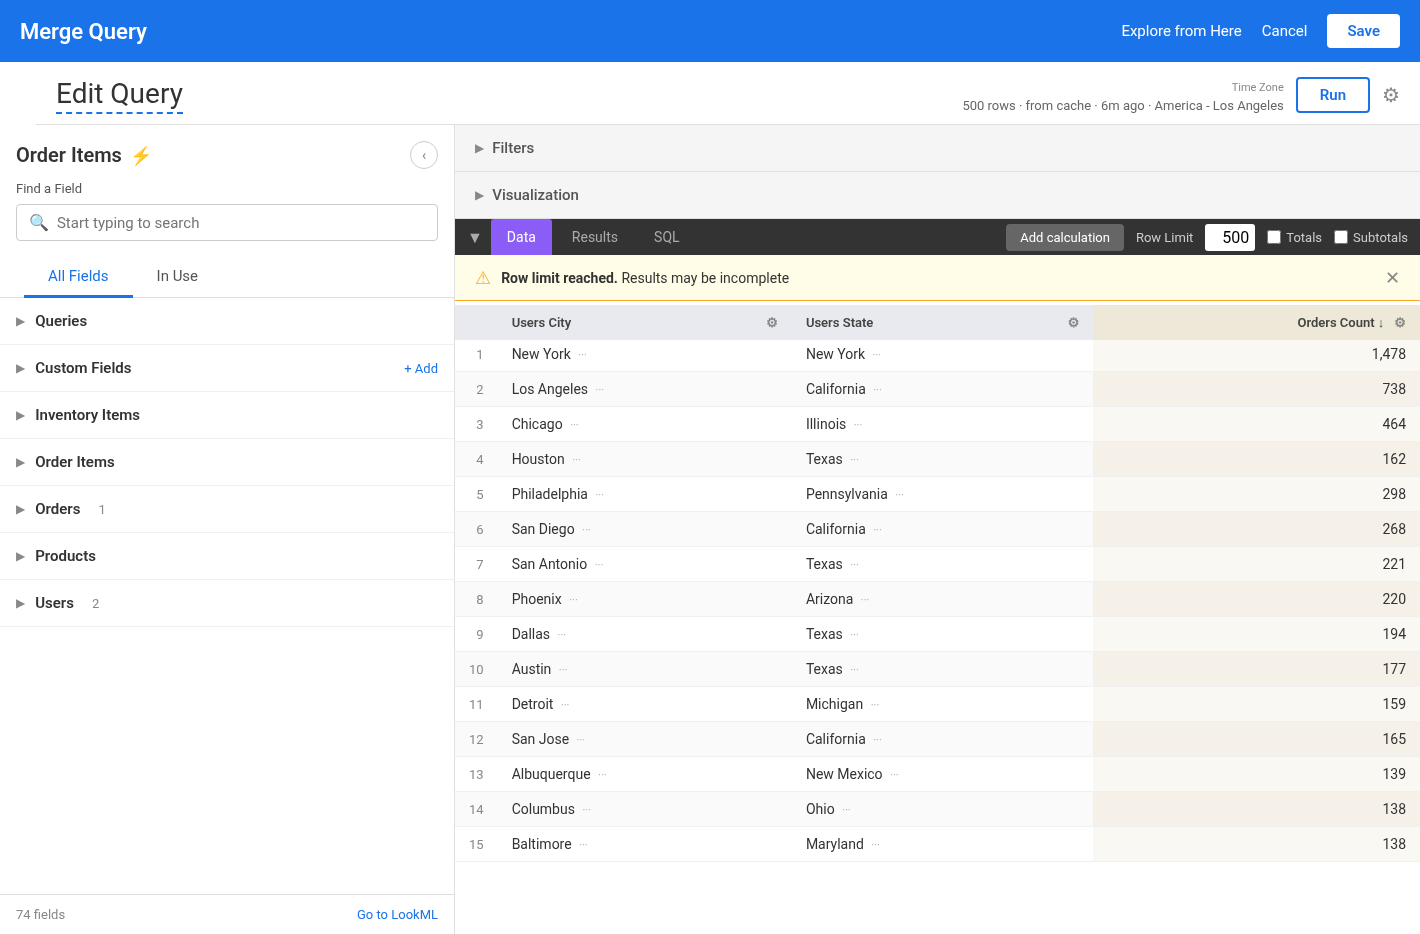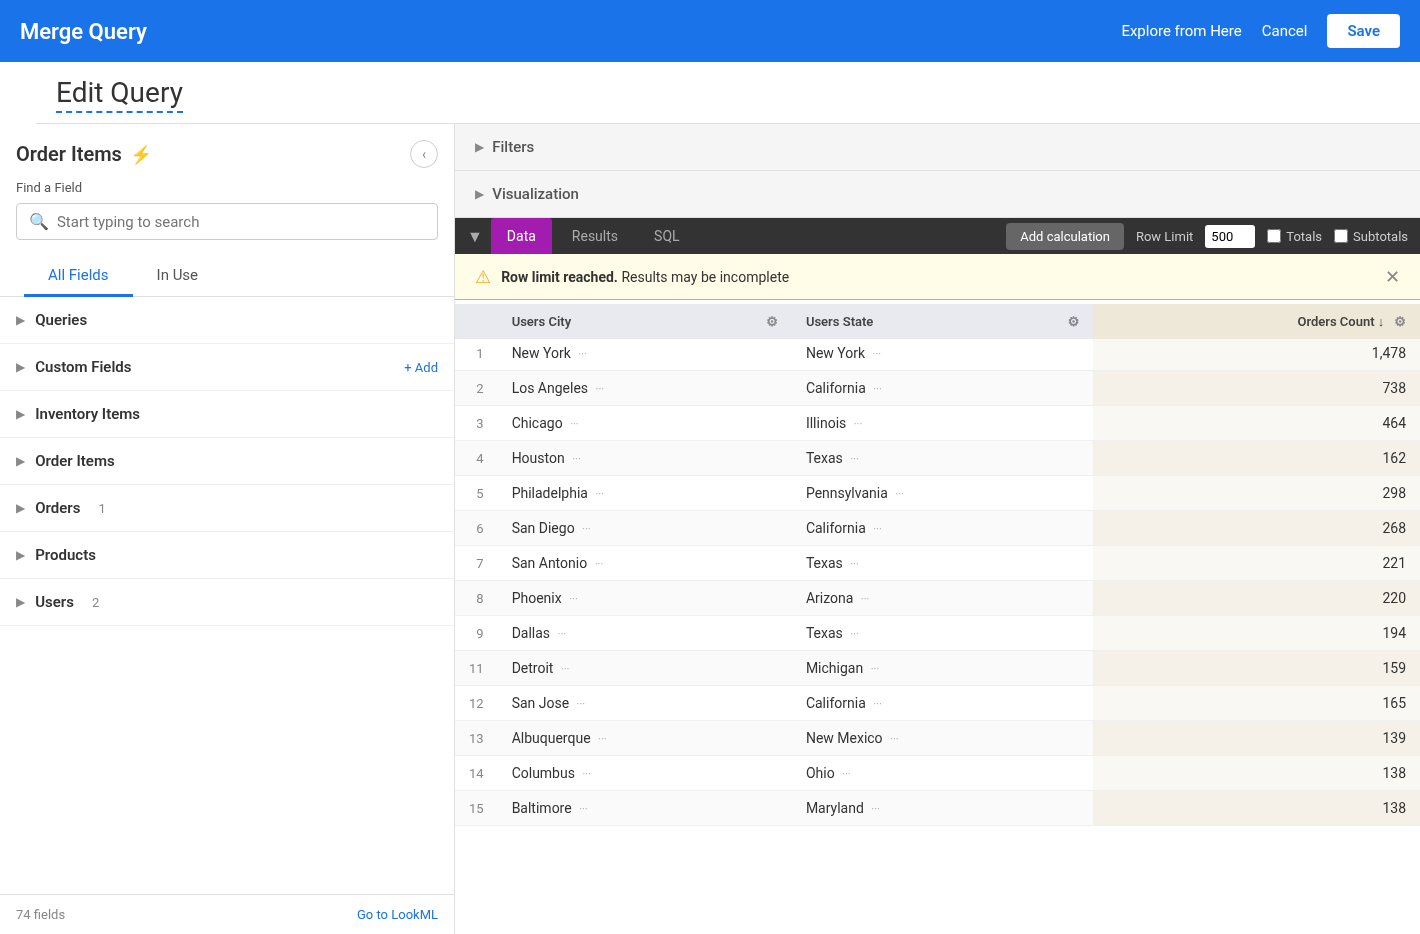--- a/index.html
+++ b/index.html
@@ -287,21 +287,21 @@
       gap: 4px;
     }
     .data-tab {
       padding: 10px 16px;
       color: #aaa;
       font-size: 14px;
       cursor: pointer;
       border-radius: 3px 3px 0 0;
     }
     .data-tab.active {
-      background: #a21caf;
+      background: #8b5cf6;
       color: white;
     }
     .data-tab-arrow {
       color: #aaa;
       margin-right: 4px;
     }
     .data-tabs-right {
       margin-left: auto;
       display: flex;
       align-items: center;
@@ -318,22 +318,22 @@
     }
     .row-limit-label {
       color: #ccc;
       font-size: 13px;
     }
     .row-limit-input {
       width: 50px;
       padding: 4px 6px;
       border-radius: 3px;
       border: none;
-      font-size: 13px;
-      text-align: left;
+      font-size: 16px;
+      text-align: right;
     }
     .checkbox-label {
       display: flex;
       align-items: center;
       gap: 5px;
       color: #ccc;
       font-size: 13px;
       cursor: pointer;
     }
     .checkbox-label input {
@@ -457,20 +457,30 @@
     <span class="header-link">Explore from Here</span>
     <span class="header-link">Cancel</span>
     <button class="header-save-btn">Save</button>
   </div>
 </div>
 
 <div class="content-area">
 
   <div class="toolbar-row">
     <h1 class="edit-query-title">Edit Query</h1>
+    <div class="toolbar-right">
+      <div>
+        <div style="text-align:right">
+          <span class="timezone-label" style="cursor:pointer">Time Zone</span>
+        </div>
+        <span class="cache-info">500 rows · from cache · 6m ago · America - Los Angeles</span>
+      </div>
+      <button class="run-btn">Run</button>
+      <span class="gear-icon">⚙</span>
+    </div>
   </div>
 
   <div class="main-layout">
 
     <div class="sidebar">
       <div class="sidebar-header">
         <div class="sidebar-title-row">
           <div class="sidebar-title">
             <span>Order Items</span>
             <span class="lightning-icon">⚡</span>
@@ -677,20 +687,26 @@
                 <td>Arizona <span class="col-dots">···</span></td>
                 <td class="orders-cell">220</td>
               </tr>
               <tr>
                 <td class="row-num">9</td>
                 <td>Dallas <span class="col-dots">···</span></td>
                 <td>Texas <span class="col-dots">···</span></td>
                 <td class="orders-cell">194</td>
               </tr>
               <tr>
+                <td class="row-num">10</td>
+                <td>Austin <span class="col-dots">···</span></td>
+                <td>Texas <span class="col-dots">···</span></td>
+                <td class="orders-cell">177</td>
+              </tr>
+              <tr>
                 <td class="row-num">11</td>
                 <td>Detroit <span class="col-dots">···</span></td>
                 <td>Michigan <span class="col-dots">···</span></td>
                 <td class="orders-cell">159</td>
               </tr>
               <tr>
                 <td class="row-num">12</td>
                 <td>San Jose <span class="col-dots">···</span></td>
                 <td>California <span class="col-dots">···</span></td>
                 <td class="orders-cell">165</td>

